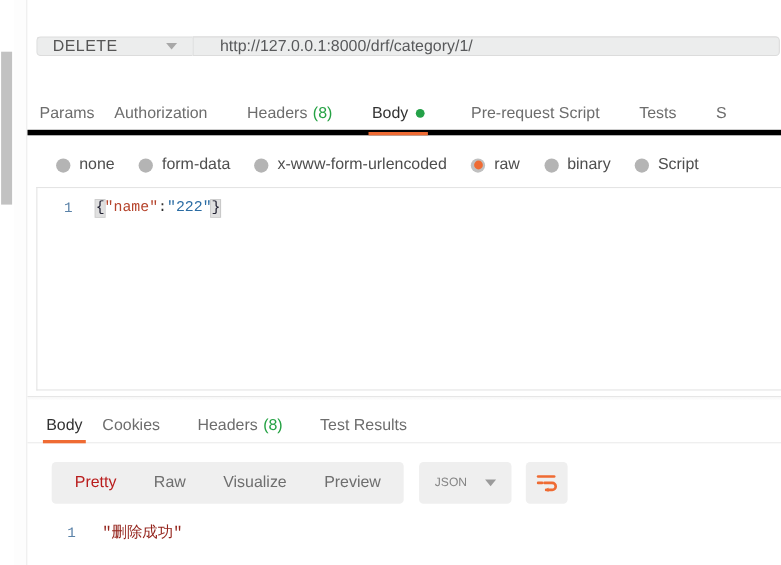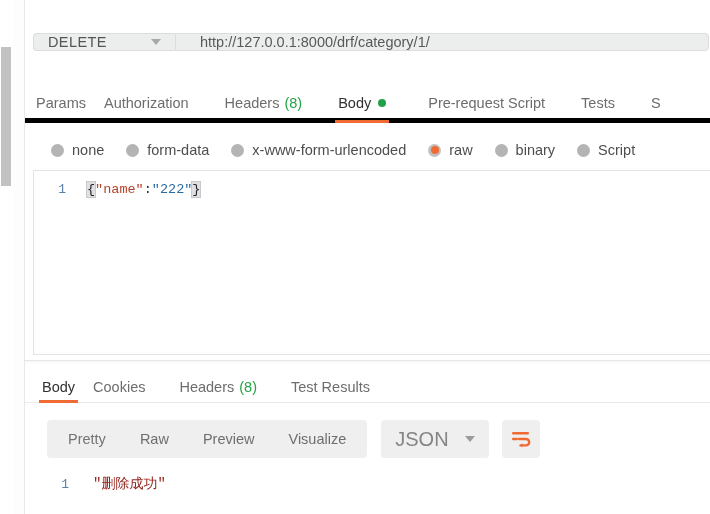--- a/index.html
+++ b/index.html
@@ -272,33 +272,33 @@
   .seg-btn {
     height: 38px;
     padding: 0 17px;
     display: flex;
     align-items: center;
     font-size: 14.5px;
     color: #6e6e6e;
     cursor: pointer;
     white-space: nowrap;
   }
-  .seg-btn.active { color: #737373; }
+  .seg-btn.active { color: #b91c1c; }
   .fmt-select {
     margin-left: 14px;
     height: 38px;
     background: #efefef;
     border-radius: 4px;
     display: flex;
     align-items: center;
     padding: 0 14px;
     cursor: pointer;
   }
   .fmt-label {
-    font-size: 20px;
+    font-size: 11px;
     color: #858585;
     margin-right: 16px;
   }
   .caret-gray {
     width: 0; height: 0;
     border-left: 5px solid transparent;
     border-right: 5px solid transparent;
     border-top: 6px solid #9b9b9b;
   }
   .wrap-btn {
@@ -442,24 +442,24 @@
 
     <div class="res-toolbar">
       <div class="seg-group">
         <div class="seg-btn active">
           <span>Pretty</span>
         </div>
         <div class="seg-btn">
           <span>Raw</span>
         </div>
         <div class="seg-btn">
-          <span>Preview</span>
+          <span>Visualize</span>
         </div>
         <div class="seg-btn">
-          <span>Visualize</span>
+          <span>Preview</span>
         </div>
       </div>
 
       <div class="fmt-select">
         <span class="fmt-label">JSON</span>
         <span class="caret-gray"></span>
       </div>
 
       <div class="wrap-btn">
         <svg width="20" height="18" viewBox="0 0 20 18">

